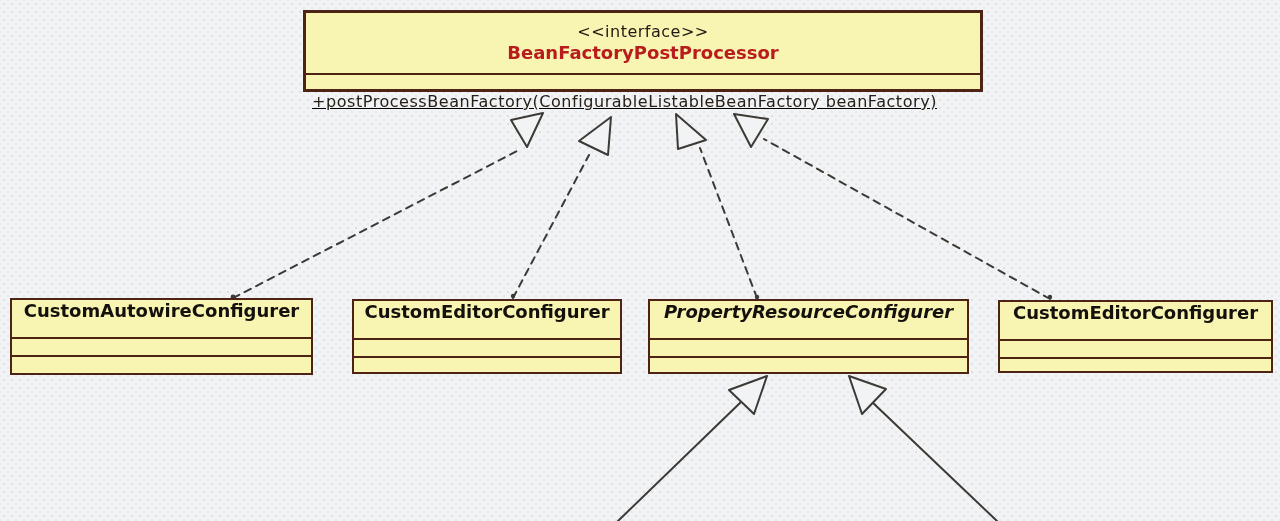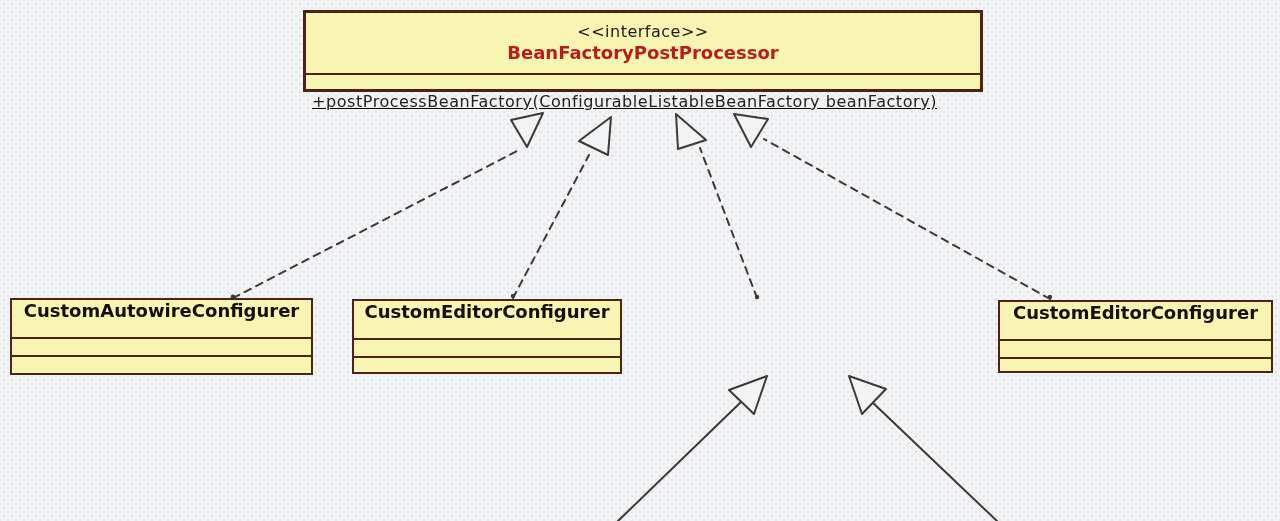--- a/index.html
+++ b/index.html
@@ -141,20 +141,27 @@
   </div>
 
   <div class="uml-box" style="left:352px; top:299px; width:270px; height:75px;">
     <div class="class-title">
       <span class="class-name">CustomEditorConfigurer</span>
     </div>
     <div class="compartment"></div>
     <div class="compartment"></div>
   </div>
 
+  <div class="uml-box" style="left:648px; top:299px; width:321px; height:75px;">
+    <div class="class-title">
+      <span class="class-name abstract">PropertyResourceConfigurer</span>
+    </div>
+    <div class="compartment"></div>
+    <div class="compartment"></div>
+  </div>
 
   <div class="uml-box" style="left:998px; top:300px; width:275px; height:73px;">
     <div class="class-title">
       <span class="class-name">CustomEditorConfigurer</span>
     </div>
     <div class="compartment"></div>
     <div class="compartment"></div>
   </div>
 
 </div>

